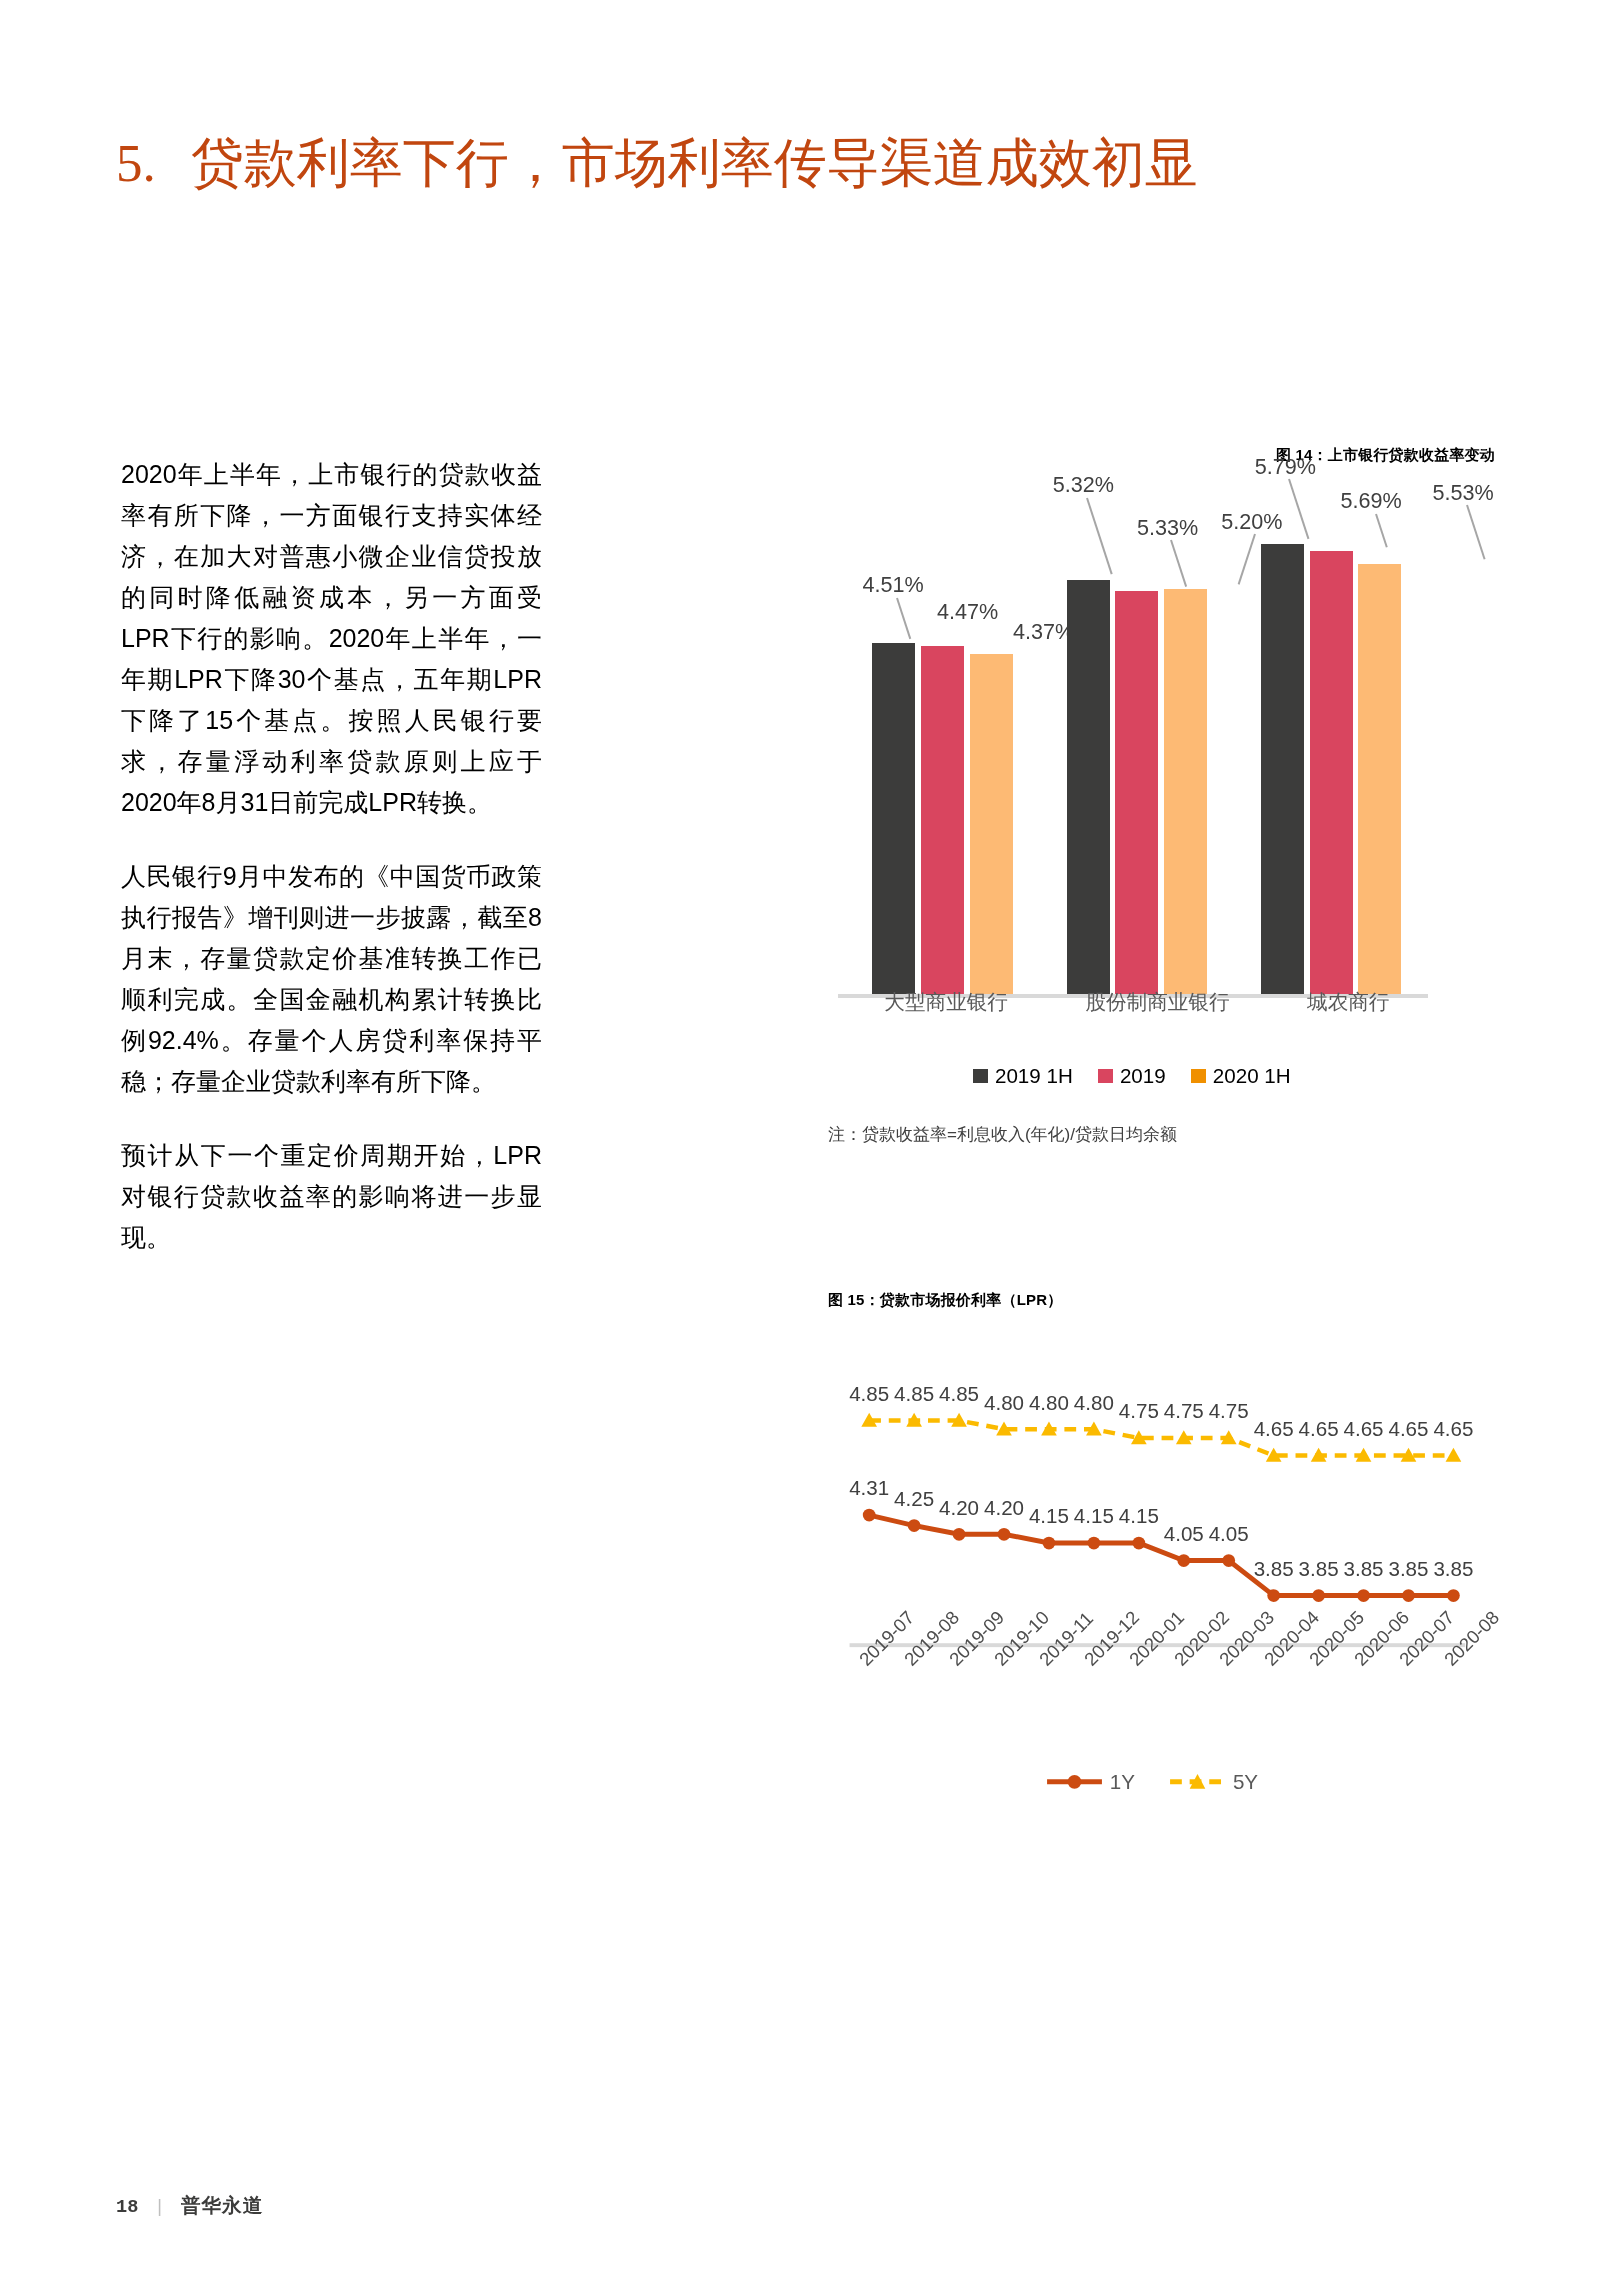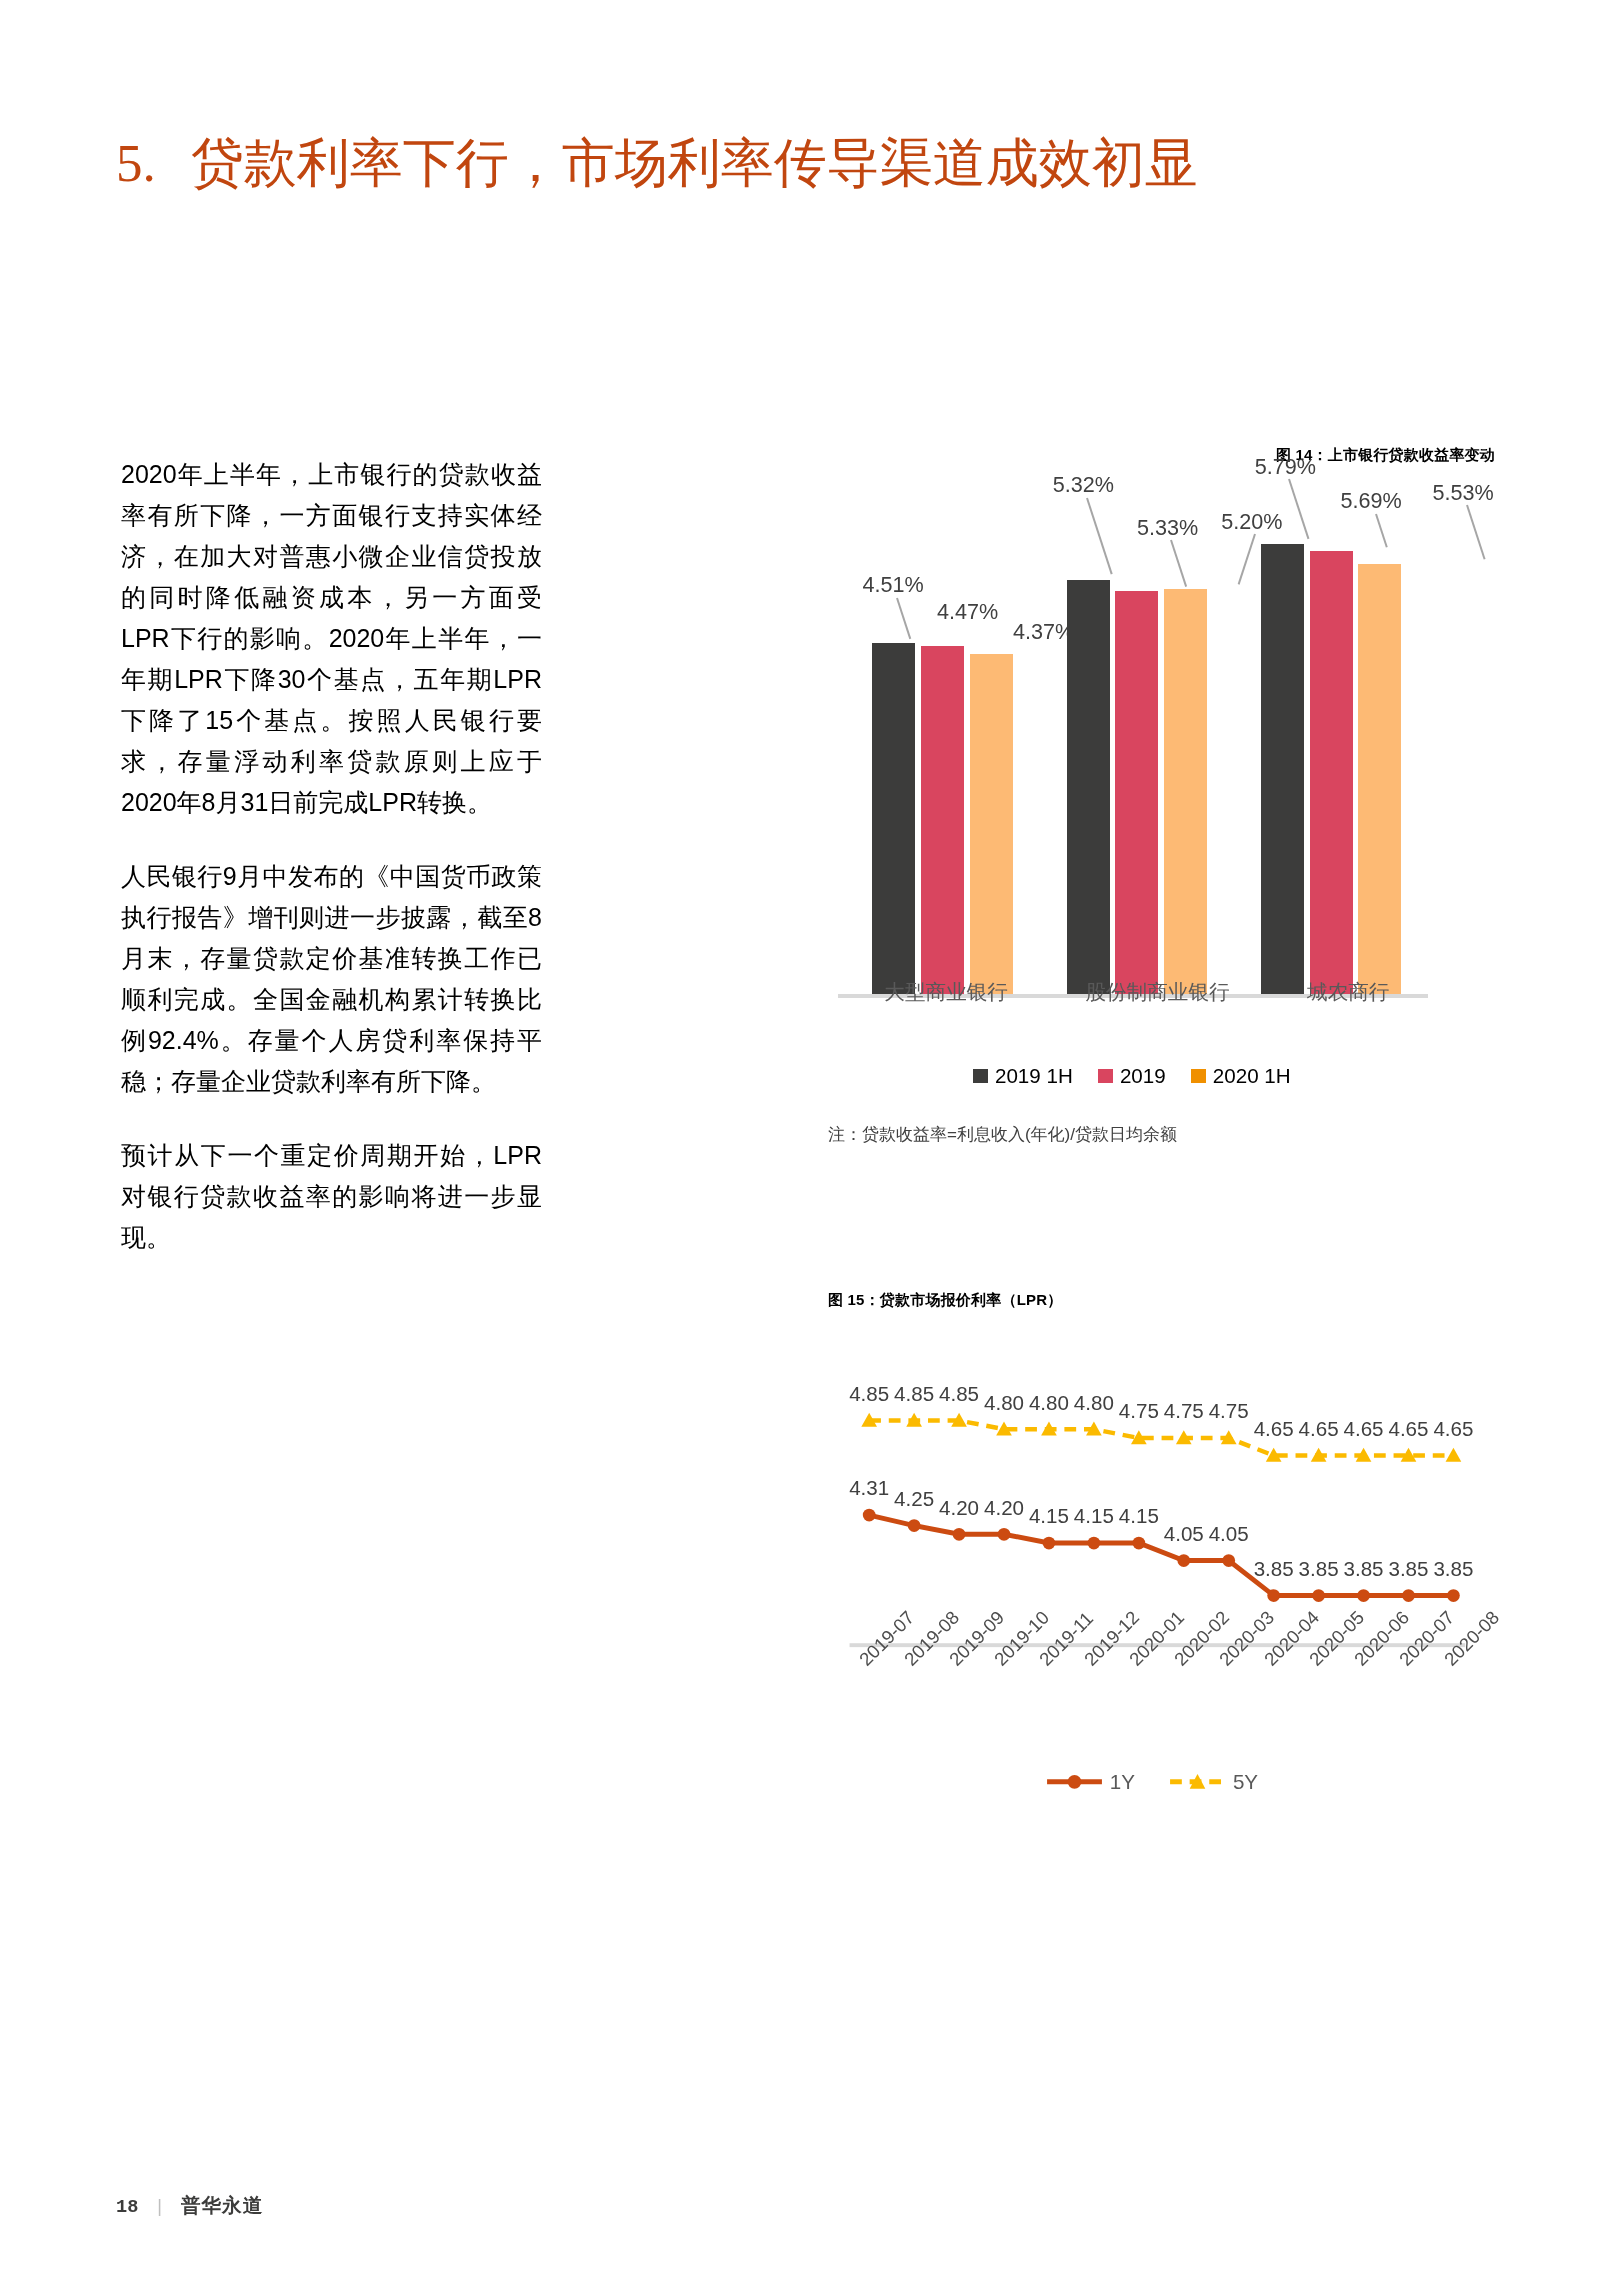--- a/index.html
+++ b/index.html
@@ -90,21 +90,21 @@
   }
   .leader {
     position:absolute;
     background:#A6A6A6;
     width:2px;
     transform-origin:top center;
   }
 
   .bar-cats {
     position:absolute;
-    left:17.6px; right:7.8px; top:482px;
+    left:17.6px; right:7.8px; top:492px;
     display:flex;
     justify-content:space-around;
   }
   .bar-cat {
     font-size:20.6px;
     color:#595959;
     text-align:center;
     white-space:nowrap;
   }
   .bar-legend {

